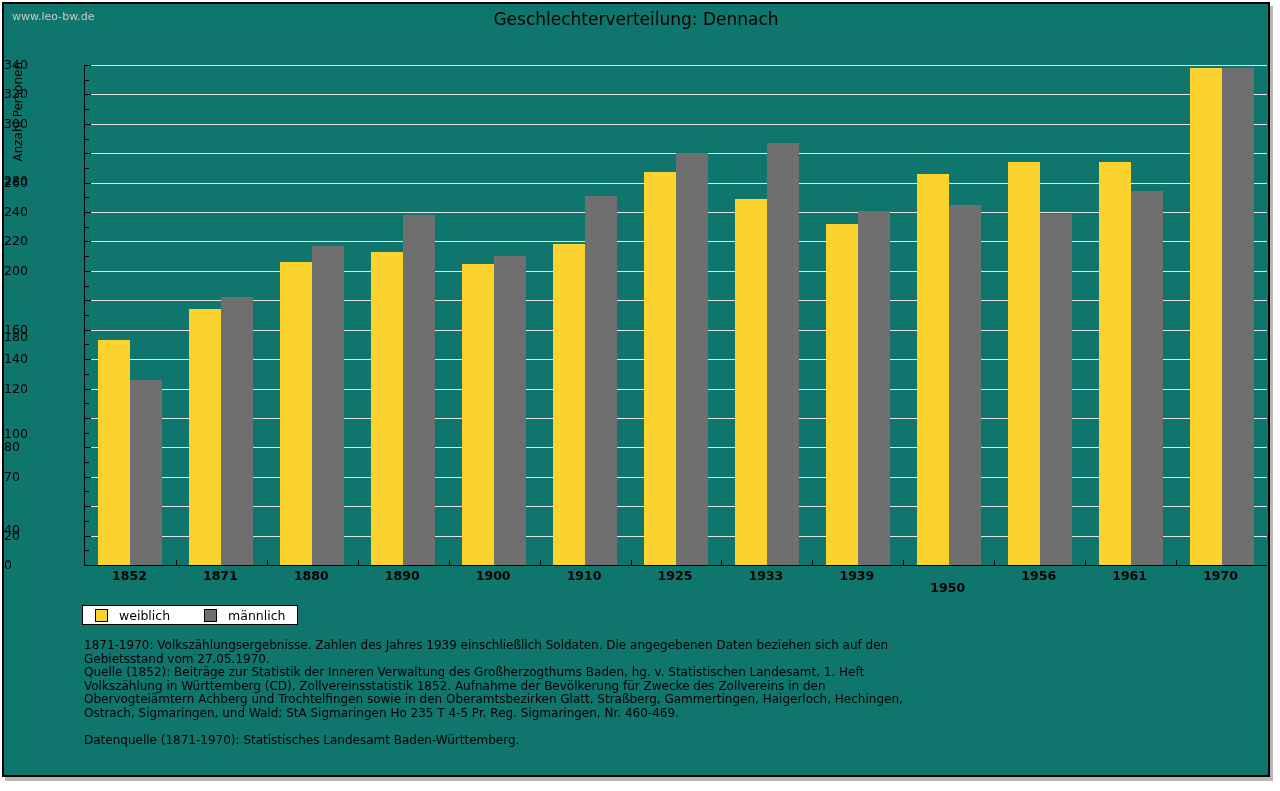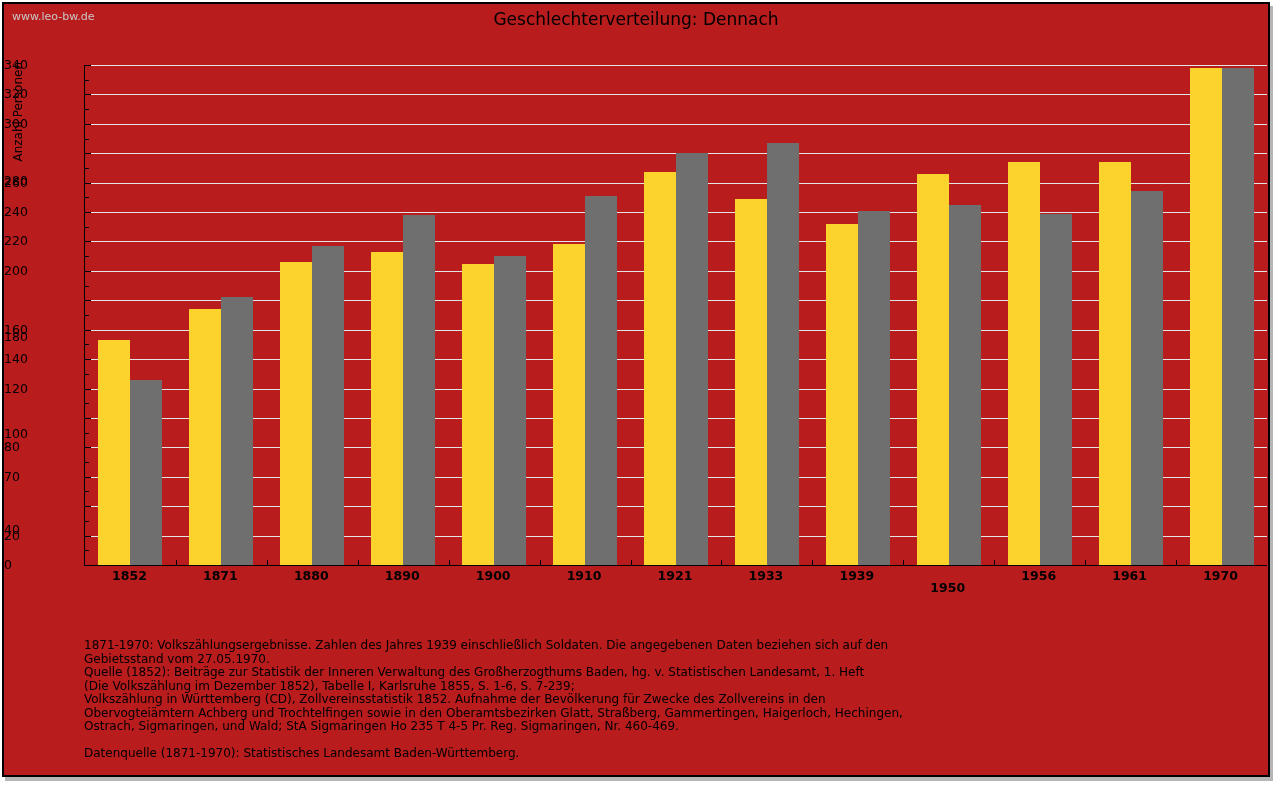--- a/index.html
+++ b/index.html
@@ -1,19 +1,19 @@
 <!DOCTYPE html>
 <html><head>
 <meta charset="utf-8">
 <style>
   html,body{margin:0;padding:0;background:#fff;}
   body{font-family:"DejaVu Sans","Liberation Sans",sans-serif;color:#000;}
   .page{position:relative;width:1280px;height:791px;background:#fff;overflow:hidden;}
   .frame{position:absolute;left:2px;top:2px;width:1268px;height:775px;border:2px solid #000;
-         box-shadow:3px 4px 0 #b6b6b6;background:#b91c1c;box-sizing:border-box;}
+         box-shadow:3px 4px 0 #b6b6b6;background:#0f766e;box-sizing:border-box;}
   .watermark{position:absolute;left:8px;top:6px;font-size:11px;color:#c9c9c9;}
   .title{position:absolute;top:5px;left:0;width:100%;text-align:center;font-size:17px;}
   .ylabel{position:absolute;left:7px;top:58px;writing-mode:vertical-rl;transform:rotate(180deg);
           font-size:12px;}
   .plot{position:absolute;left:80px;top:61px;width:1182px;height:500px;
         border-left:1px solid #000;border-bottom:1px solid #000;}
   .gridline{position:absolute;left:0;width:100%;height:1px;background:#e4e4e4;}
   .ytick{position:absolute;left:0;height:1px;background:#000;}
   .ytick.major{width:6px;}
   .ytick.minor{width:4px;}
@@ -151,33 +151,42 @@
         <div class="bar" style="left: 1104.54px; height: 497.059px; background: rgb(252, 211, 45);"></div>
         <div class="bar" style="left: 1136.54px; height: 497.059px; background: rgb(111, 111, 111);"></div>
       </div>
     <div class="xaxis" id="xaxis">
         <div class="xlab" style="left: 45.4615px;">1852</div>
         <div class="xlab" style="left: 136.385px;">1871</div>
         <div class="xlab" style="left: 227.308px;">1880</div>
         <div class="xlab" style="left: 318.231px;">1890</div>
         <div class="xlab" style="left: 409.154px;">1900</div>
         <div class="xlab" style="left: 500.077px;">1910</div>
-        <div class="xlab" style="left: 591px;">1921</div>
+        <div class="xlab" style="left: 591px;">1925</div>
         <div class="xlab" style="left: 681.923px;">1933</div>
         <div class="xlab" style="left: 772.846px;">1939</div>
         <div class="xlab" style="left: 863.769px; margin-top: 12px;">1950</div>
         <div class="xlab" style="left: 954.692px;">1956</div>
         <div class="xlab" style="left: 1045.62px;">1961</div>
         <div class="xlab" style="left: 1136.54px;">1970</div>
       </div>
+    <div class="legend" id="legend">
+        <div class="lgitem">
+          <div class="swatch" style="background: rgb(252, 211, 45);"></div>
+          <div class="lglabel">weiblich</div>
+        </div>
+        <div class="lgitem">
+          <div class="swatch" style="background: rgb(111, 111, 111);"></div>
+          <div class="lglabel">männlich</div>
+        </div>
+      </div>
     <div class="footnotes" id="footnotes">
         <div class="fline">1871-1970: Volkszählungsergebnisse. Zahlen des Jahres 1939 einschließlich Soldaten. Die angegebenen Daten beziehen sich auf den</div>
         <div class="fline">Gebietsstand vom 27.05.1970.</div>
         <div class="fline">Quelle (1852): Beiträge zur Statistik der Inneren Verwaltung des Großherzogthums Baden, hg. v. Statistischen Landesamt, 1. Heft</div>
-        <div class="fline">(Die Volkszählung im Dezember 1852), Tabelle I, Karlsruhe 1855, S. 1-6, S. 7-239;</div>
         <div class="fline">Volkszählung in Württemberg (CD), Zollvereinsstatistik 1852. Aufnahme der Bevölkerung für Zwecke des Zollvereins in den</div>
         <div class="fline">Obervogteiämtern Achberg und Trochtelfingen sowie in den Oberamtsbezirken Glatt, Straßberg, Gammertingen, Haigerloch, Hechingen,</div>
         <div class="fline">Ostrach, Sigmaringen, und Wald; StA Sigmaringen Ho 235 T 4-5 Pr. Reg. Sigmaringen, Nr. 460-469.</div>
         <div class="fline blank"></div>
         <div class="fline">Datenquelle (1871-1970): Statistisches Landesamt Baden-Württemberg.</div>
       </div>
   </div>
 </div>
 
 </body></html>

